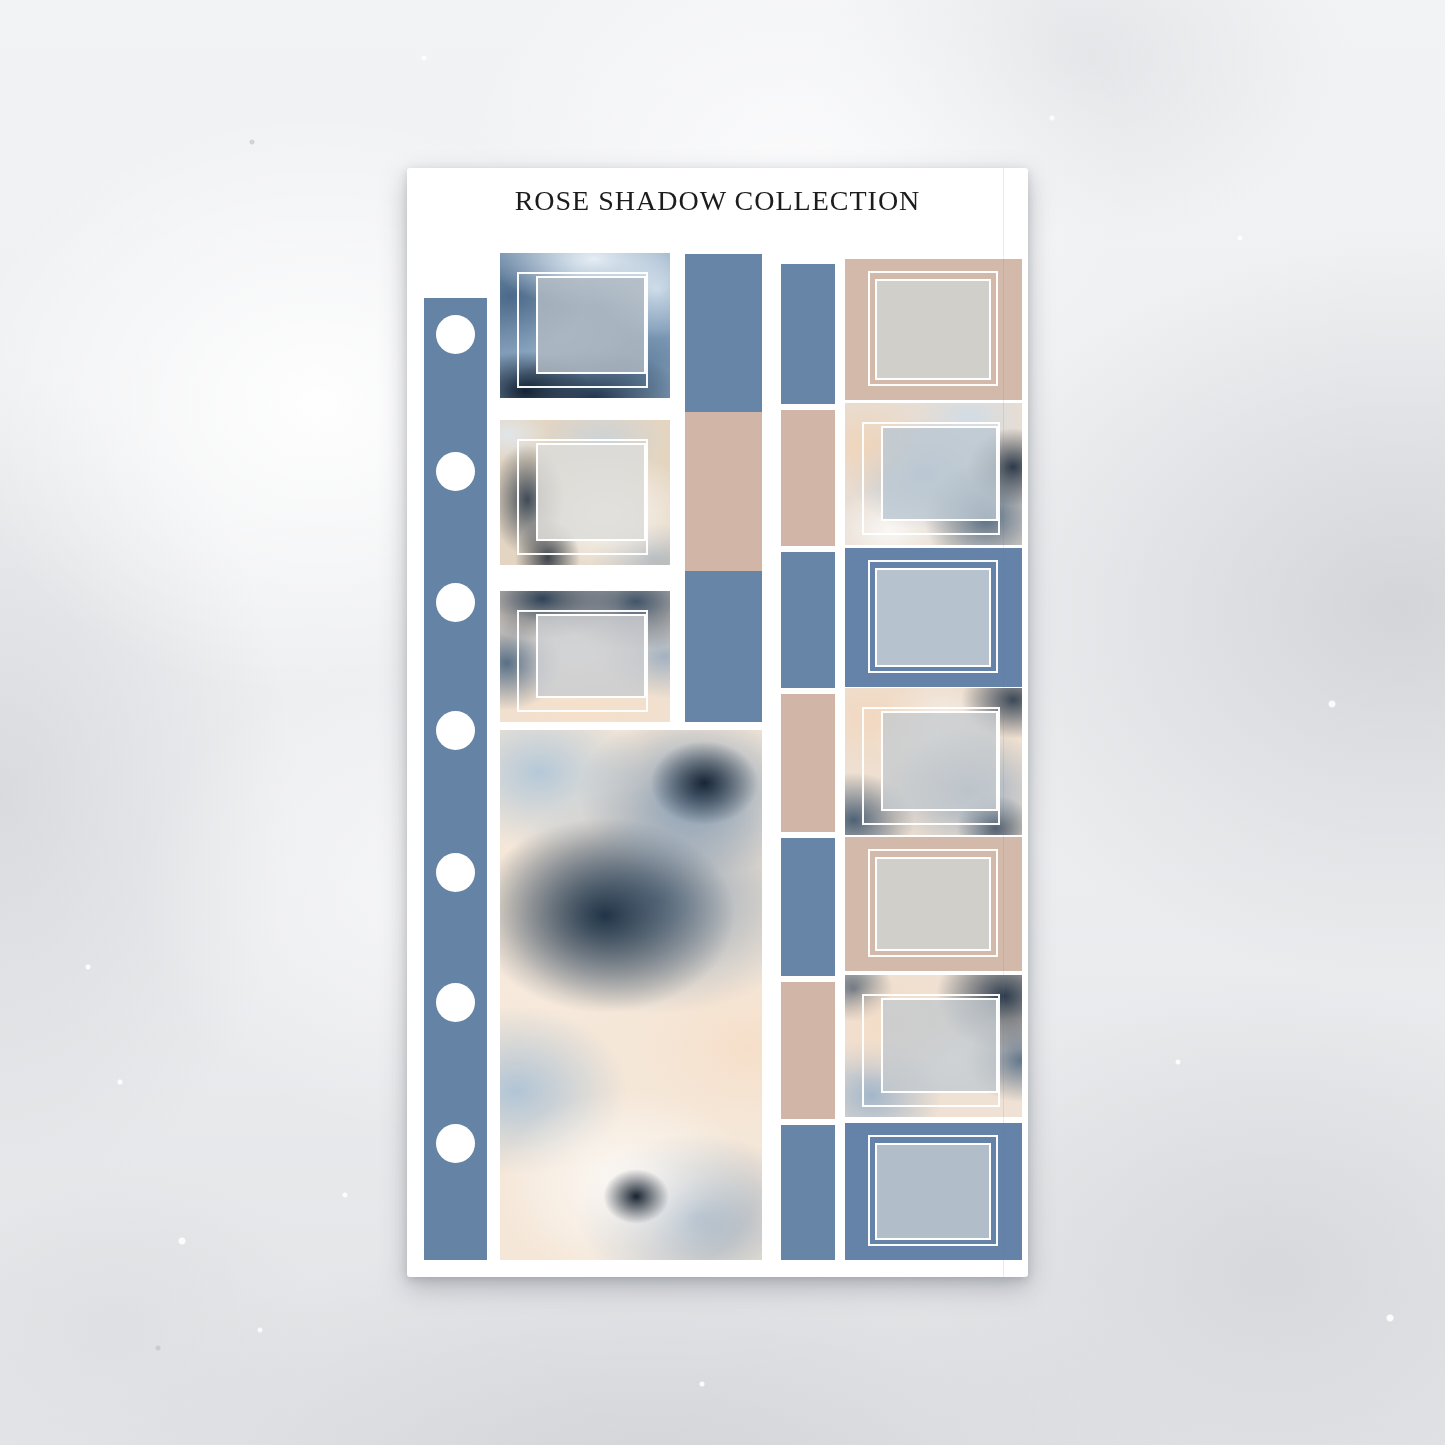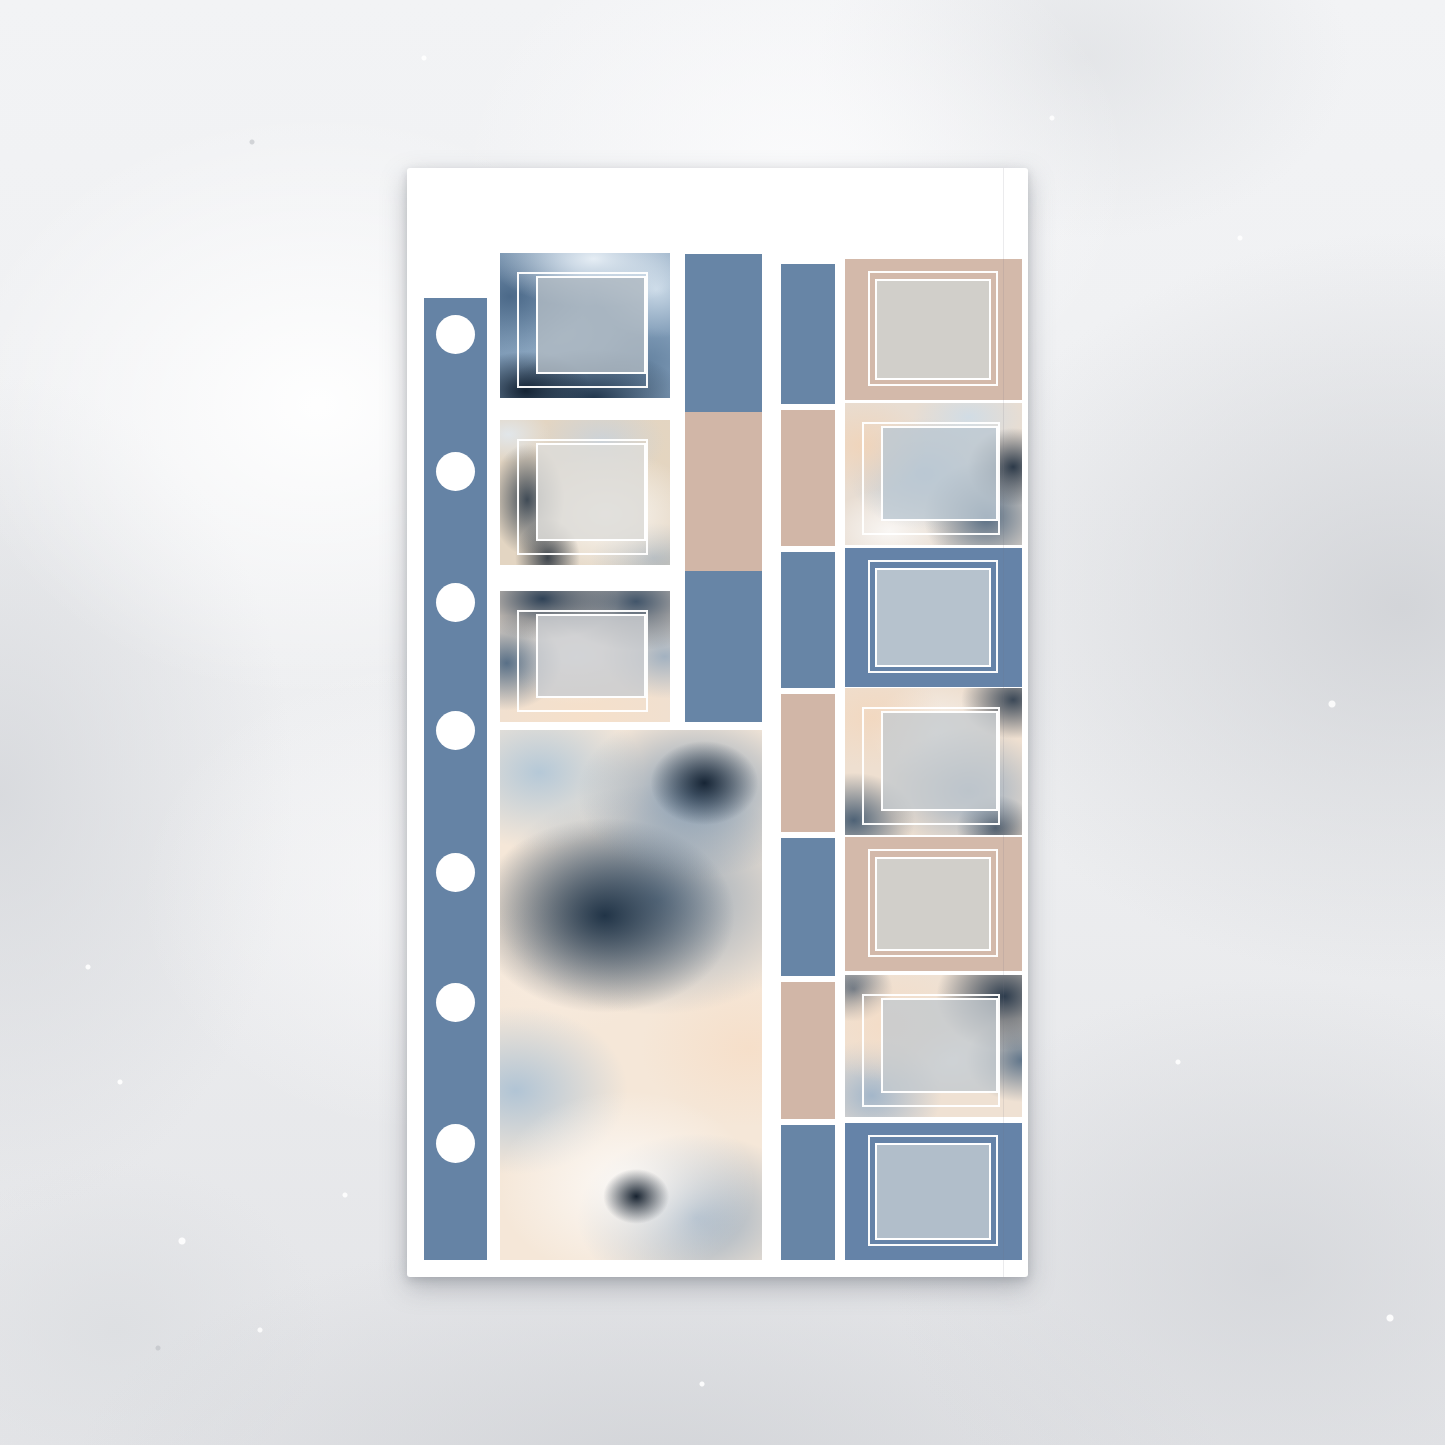--- a/index.html
+++ b/index.html
@@ -163,20 +163,21 @@
     radial-gradient(ellipse 140px 100px at 20% 45%, rgba(248,236,224,.9), rgba(248,236,224,0) 70%);}
 </style>
 </head>
 <body>
 
 <div class="canvas">
   <div class="marble"></div>
   <div class="speckles"></div>
 
   <div class="sheet">
+    <div class="sheet-title">ROSE SHADOW COLLECTION</div>
 
     <div class="spine">
         <div class="hole"></div>
         <div class="hole"></div>
         <div class="hole"></div>
         <div class="hole"></div>
         <div class="hole"></div>
         <div class="hole"></div>
         <div class="hole"></div>
       </div>

